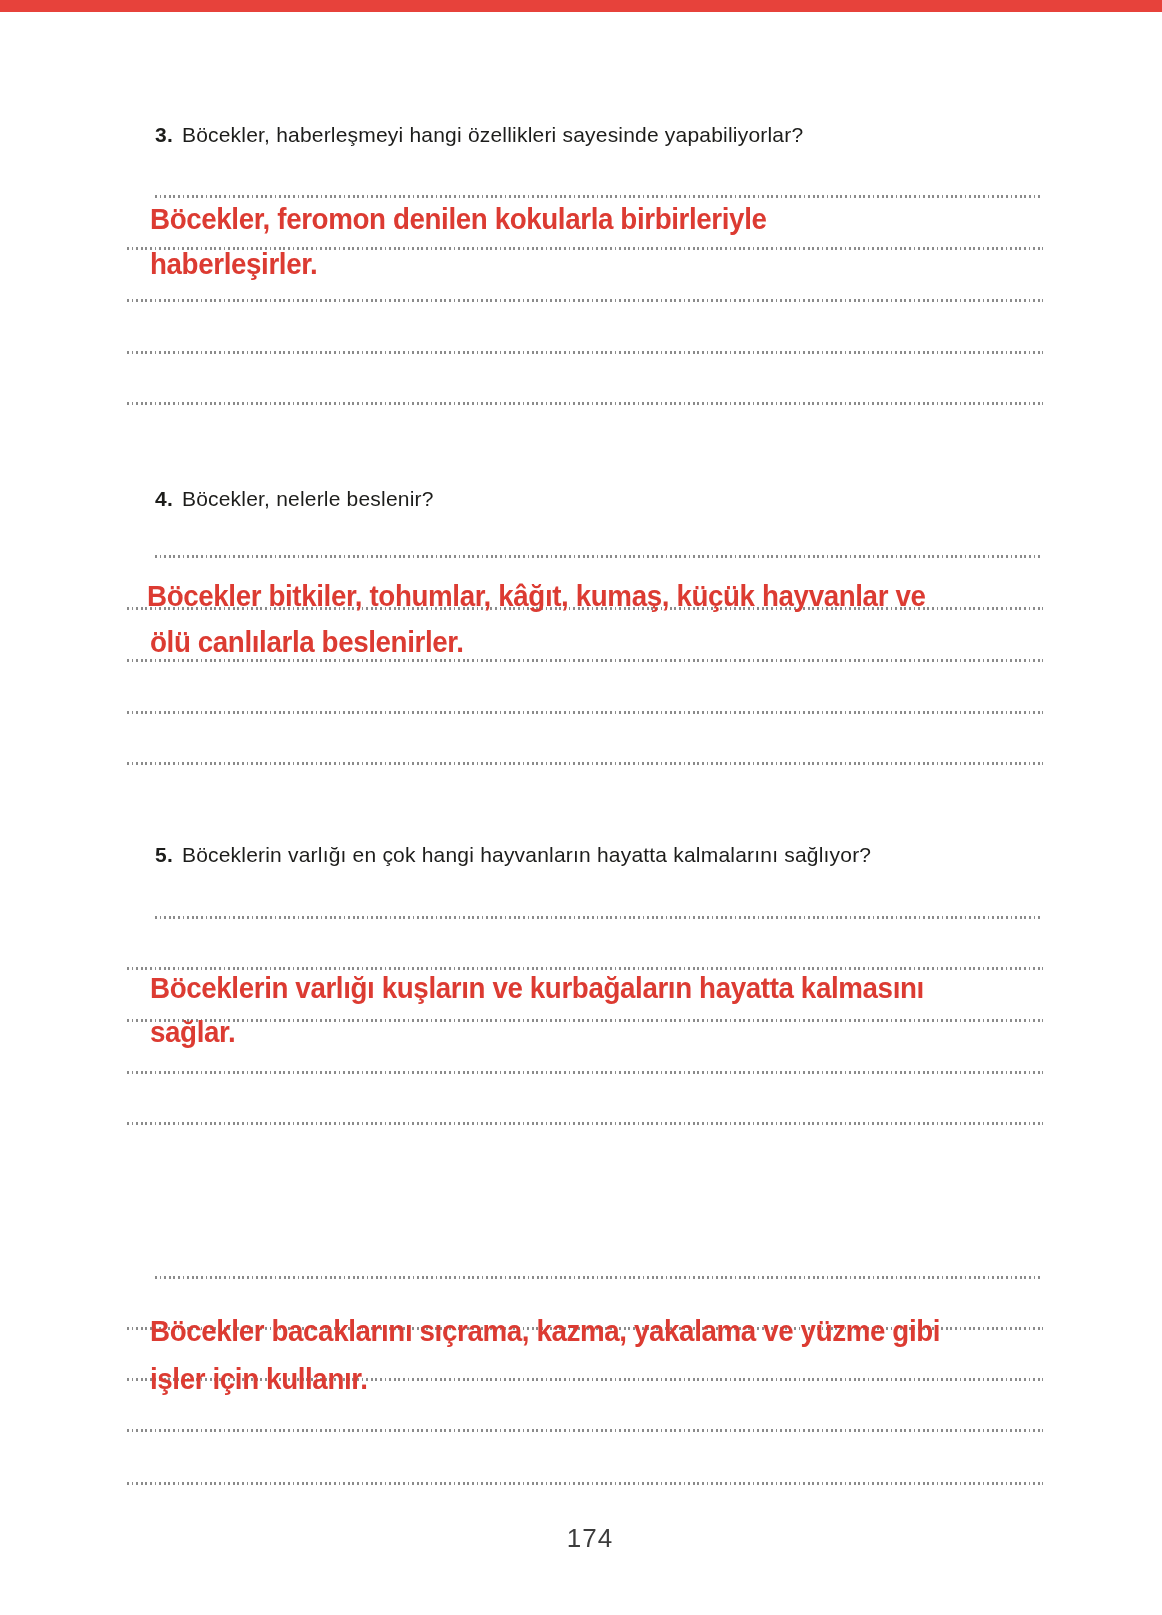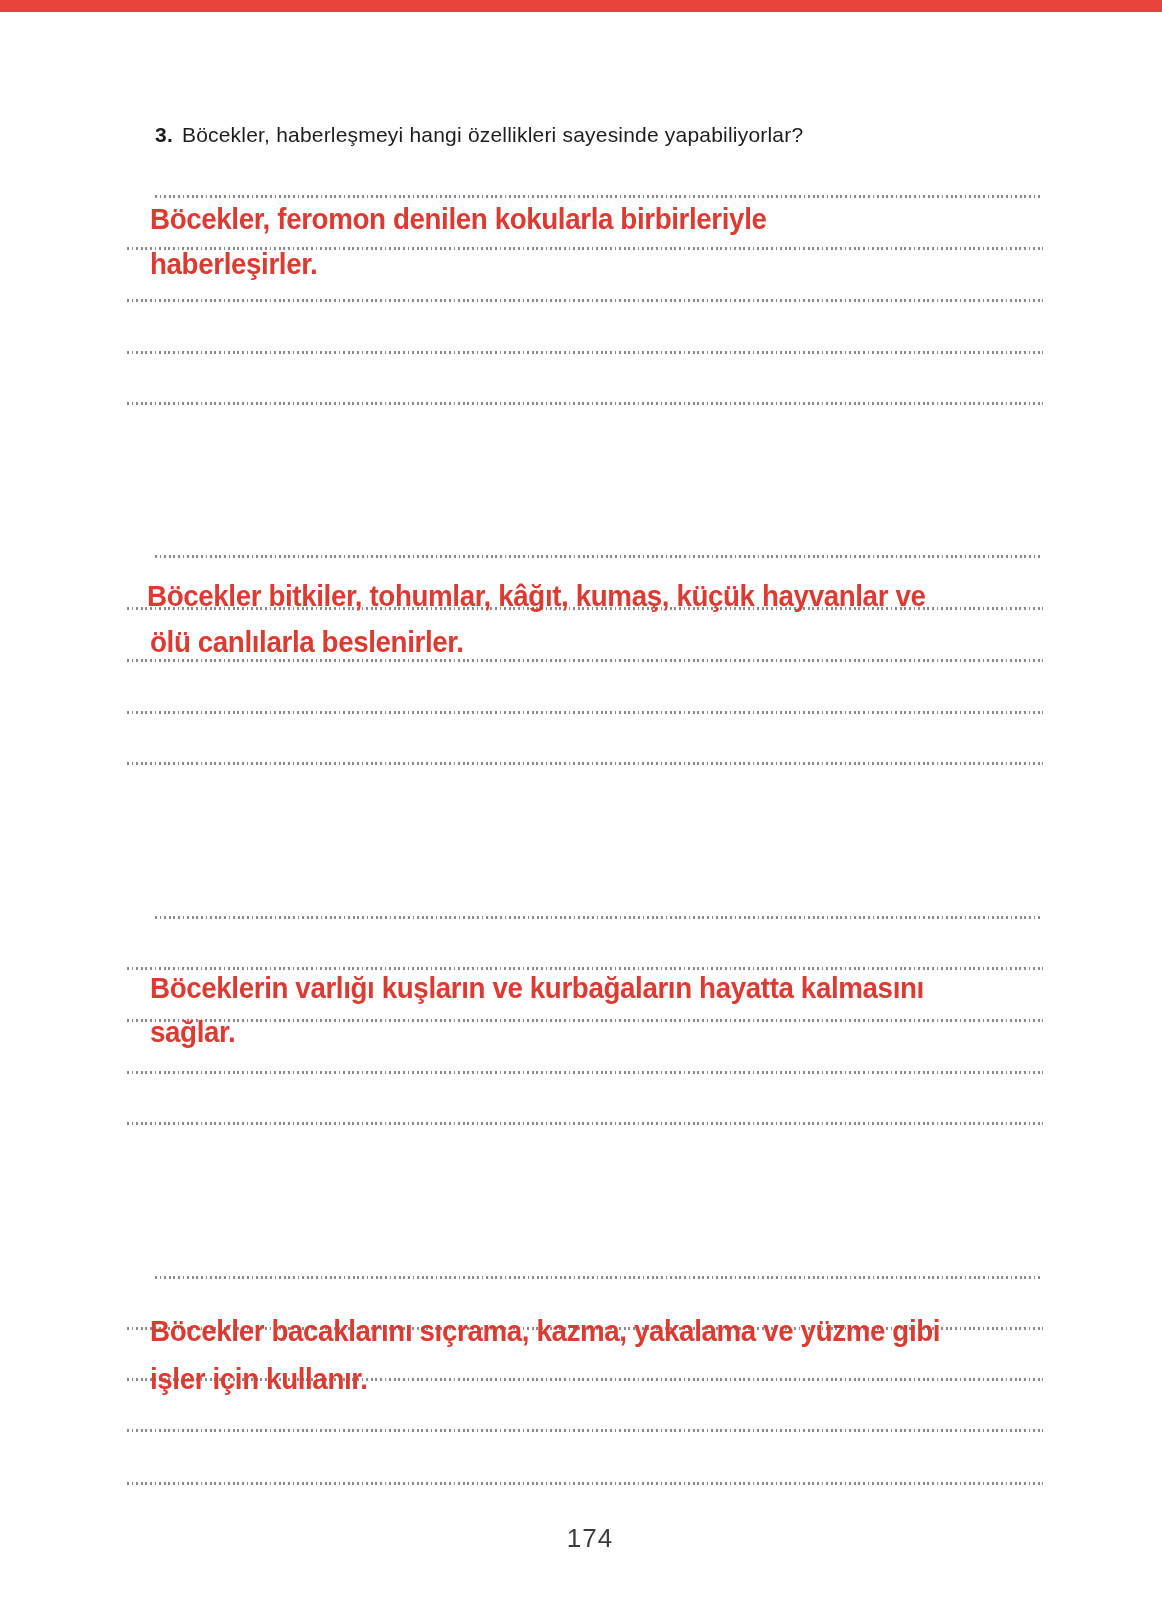--- a/index.html
+++ b/index.html
@@ -42,28 +42,34 @@
     <span class="qnum">3.</span><span>Böcekler, haberleşmeyi hangi özellikleri sayesinde yapabiliyorlar?</span>
   </div>
   <div class="dl first" style="top:195px"></div>
   <div class="dl full" style="top:247px"></div>
   <div class="dl full" style="top:299px"></div>
   <div class="dl full" style="top:351px"></div>
   <div class="dl full" style="top:402px"></div>
   <div class="a" style="top:203px">Böcekler, feromon denilen kokularla birbirleriyle</div>
   <div class="a" style="top:248px">haberleşirler.</div>
 
+  <div class="q" style="top:485px">
+    <span class="qnum">4.</span><span>Böcekler, nelerle beslenir?</span>
+  </div>
   <div class="dl first" style="top:555px"></div>
   <div class="dl full" style="top:607px"></div>
   <div class="dl full" style="top:659px"></div>
   <div class="dl full" style="top:711px"></div>
   <div class="dl full" style="top:762px"></div>
   <div class="a" style="top:580px;left:147px">Böcekler bitkiler, tohumlar, kâğıt, kumaş, küçük hayvanlar ve</div>
   <div class="a" style="top:626px">ölü canlılarla beslenirler.</div>
 
+  <div class="q" style="top:841px">
+    <span class="qnum">5.</span><span>Böceklerin varlığı en çok hangi hayvanların hayatta kalmalarını sağlıyor?</span>
+  </div>
   <div class="dl first" style="top:916px"></div>
   <div class="dl full" style="top:967px"></div>
   <div class="dl full" style="top:1019px"></div>
   <div class="dl full" style="top:1071px"></div>
   <div class="dl full" style="top:1122px"></div>
   <div class="a" style="top:972px">Böceklerin varlığı kuşların ve kurbağaların hayatta kalmasını</div>
   <div class="a" style="top:1016px">sağlar.</div>
 
   <div class="dl first" style="top:1276px"></div>
   <div class="dl full" style="top:1327px"></div>

